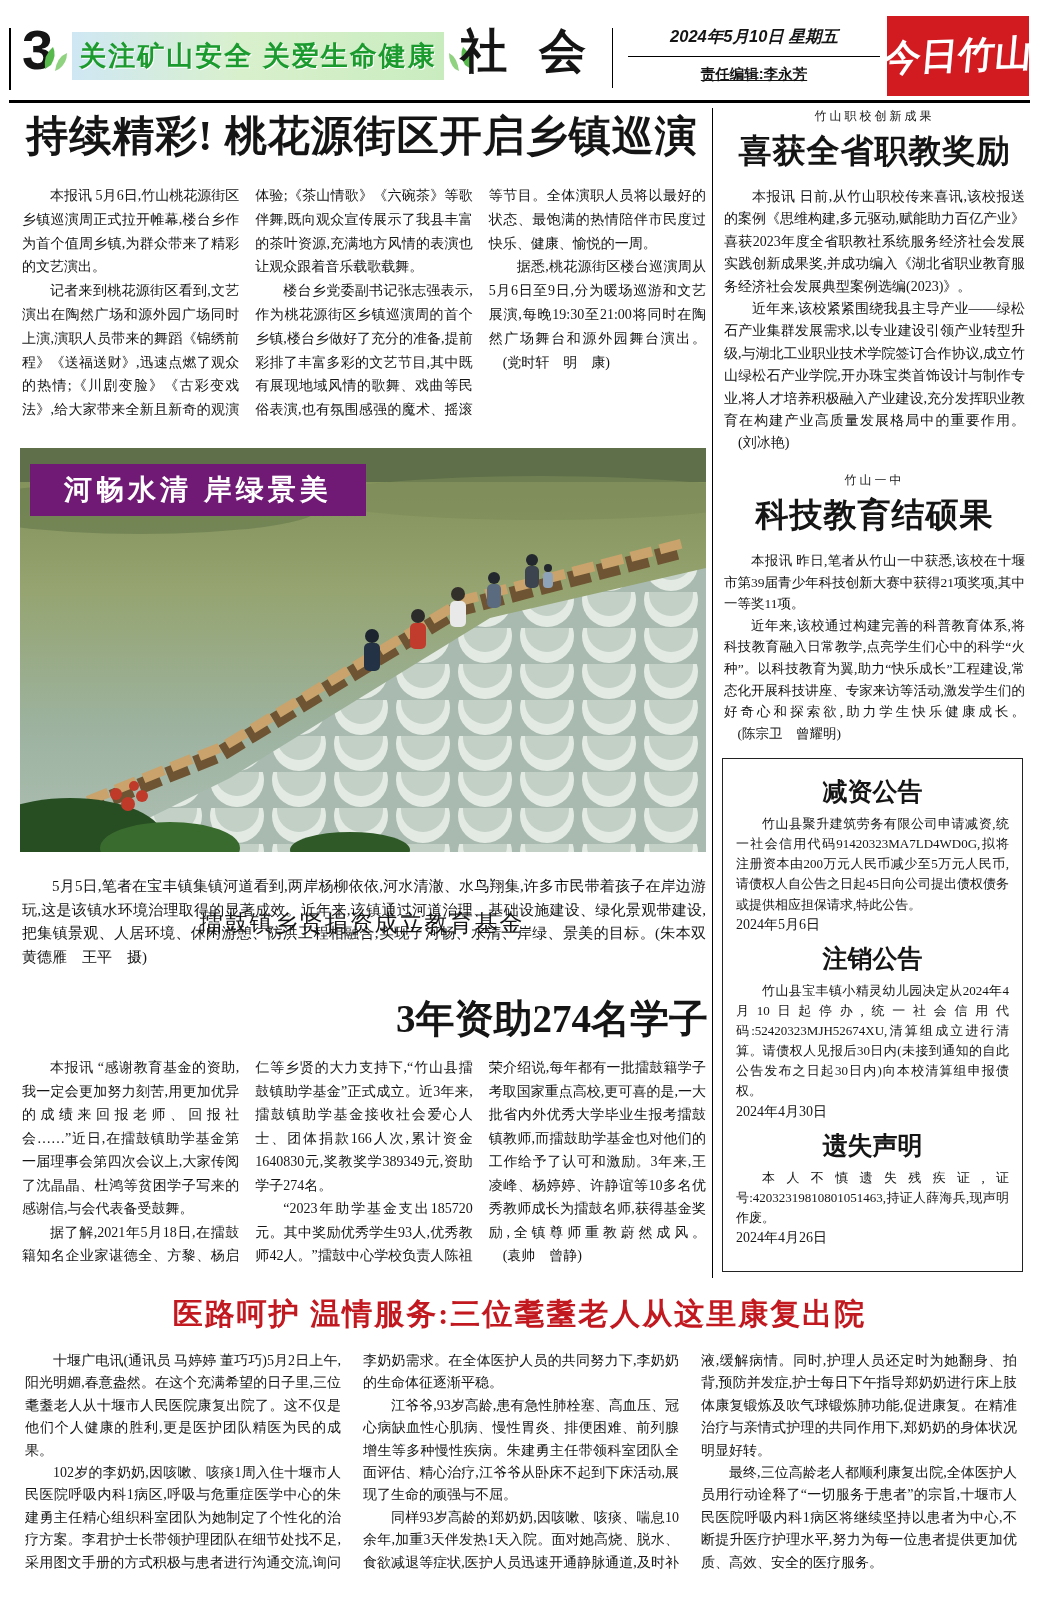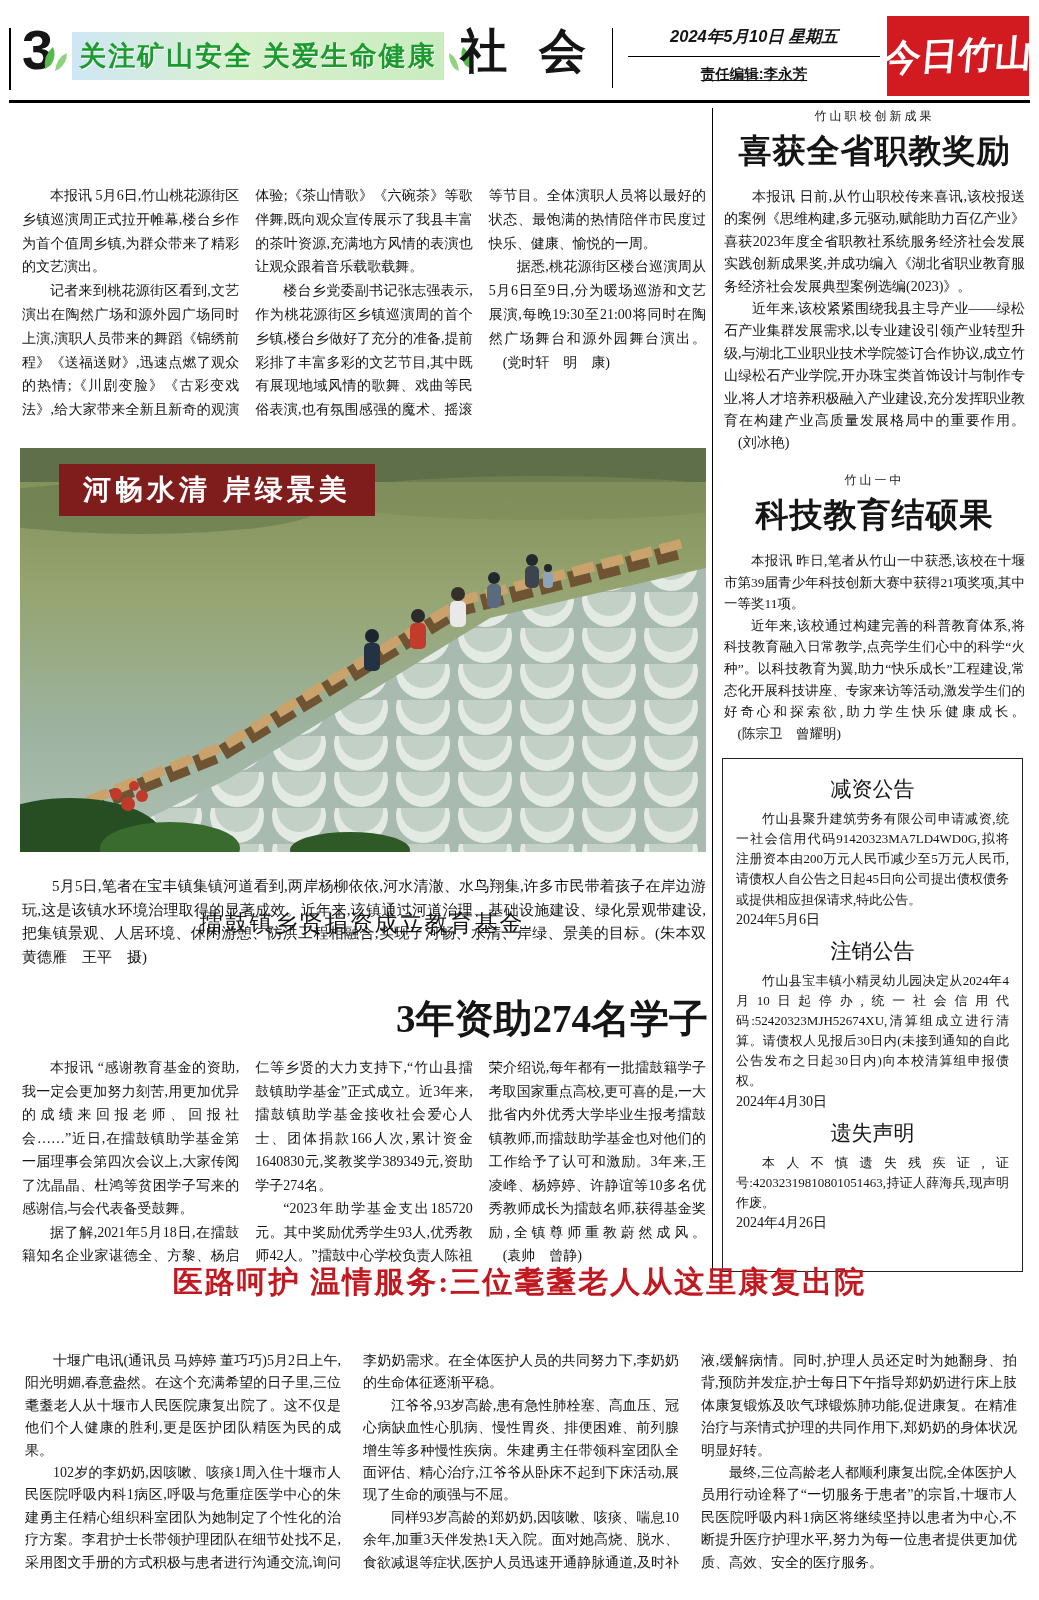--- a/index.html
+++ b/index.html
@@ -38,23 +38,23 @@
           font-weight:bold;font-size:42px;line-height:1.25;letter-spacing:1px;}
   .cols{column-gap:16px;text-align:justify;overflow:hidden;}
   .cols p,.body p{margin:0;text-indent:2em;}
   .art1-body{position:absolute;left:22px;top:184px;width:684px;height:260px;
           column-count:3;font-size:14px;line-height:1.7;}
   .byline{white-space:nowrap;margin-left:1em;}
 
   
   .photo{position:absolute;left:20px;top:448px;width:686px;height:404px;}
   .photo svg{display:block;}
-  .photo-badge{position:absolute;left:10px;top:16px;background:#7f1d1d;color:#fff;
+  .photo-badge{position:absolute;left:10px;top:16px;background:#701a75;color:#fff;
           font-family:"Liberation Sans","DejaVu Sans",sans-serif;font-weight:bold;font-size:28px;
-          padding:7px 24px;letter-spacing:4px;margin-left:29px;}
+          padding:7px 34px;letter-spacing:4px;}
   .caption{position:absolute;left:22px;top:860px;width:684px;font-size:15px;line-height:1.58;
           text-align:justify;text-indent:2em;}
 
   
   .fund-kicker{position:absolute;left:16px;top:908px;width:692px;text-align:center;
           font-size:23px;letter-spacing:2px;}
   .fund-headline{position:absolute;left:16px;top:992px;width:692px;text-align:right;
           font-weight:bold;font-size:39px;}
   .fund-body{position:absolute;left:22px;top:1056px;width:684px;height:230px;
           column-count:3;font-size:14px;line-height:1.68;}
@@ -64,27 +64,27 @@
   .kicker{text-align:center;font-size:12px;letter-spacing:3px;margin:0 0 4px;}
   .headline2{text-align:center;font-weight:bold;font-size:33px;margin:0 0 12px;letter-spacing:1px;}
   .rart .body{font-size:14px;line-height:1.6;text-align:justify;}
   .voc{top:108px;height:360px;}
   .sch{top:472px;height:284px;}
   .sch .body{font-size:13.5px;}
 
   
   .notices{position:absolute;left:722px;top:758px;width:301px;height:514px;border:1px solid #222;
           box-sizing:border-box;padding:8px 13px;overflow:hidden;}
-  .notice-title{text-align:center;font-weight:normal;font-size:21px;margin:8px 0 6px;
+  .notice-title{text-align:center;font-weight:bold;font-size:25px;margin:8px 0 6px;
           font-family:"Liberation Sans","DejaVu Sans",sans-serif;}
   .notice-body{font-size:13px;line-height:1.55;text-align:justify;text-indent:2em;margin:0;}
   .notice-date{font-size:14px;margin:1px 6px 8px 0;}
 
   
-  .hosp-headline{position:absolute;left:20px;top:1262px;width:999px;text-align:center;
+  .hosp-headline{position:absolute;left:20px;top:1294px;width:999px;text-align:center;
           font-weight:bold;font-size:30px;color:#c2181f;letter-spacing:2px;}
   .hosp-body{position:absolute;left:25px;top:1350px;width:992px;height:250px;
           column-count:3;column-gap:22px;font-size:14px;line-height:1.6;text-align:justify;overflow:hidden;}
 </style>
 </head>
 <body>
 
 <div class="page">
 
   <div class="edge-rule"></div>
@@ -111,20 +111,21 @@
     <div class="editor">责任编辑:李永芳</div>
   </div>
 
   <div class="masthead">
     <span>今日竹山</span>
   </div>
 
   <div class="header-rule"></div>
   <div class="main-divider"></div>
 
+  <div class="headline1">持续精彩! 桃花源街区开启乡镇巡演</div>
   <div class="art1-body cols">
     <p>本报讯  5月6日,竹山桃花源街区乡镇巡演周正式拉开帷幕,楼台乡作为首个值周乡镇,为群众带来了精彩的文艺演出。</p>
     <p>记者来到桃花源街区看到,文艺演出在陶然广场和源外园广场同时上演,演职人员带来的舞蹈《锦绣前程》《送福送财》,迅速点燃了观众的热情;《川剧变脸》《古彩变戏法》,给大家带来全新且新奇的观演体验;《茶山情歌》《六碗茶》等歌伴舞,既向观众宣传展示了我县丰富的茶叶资源,充满地方风情的表演也让观众跟着音乐载歌载舞。</p>
     <p>楼台乡党委副书记张志强表示,作为桃花源街区乡镇巡演周的首个乡镇,楼台乡做好了充分的准备,提前彩排了丰富多彩的文艺节目,其中既有展现地域风情的歌舞、戏曲等民俗表演,也有氛围感强的魔术、摇滚等节目。全体演职人员将以最好的状态、最饱满的热情陪伴市民度过快乐、健康、愉悦的一周。</p>
     <p><span>据悉,桃花源街区楼台巡演周从5月6日至9日,分为暖场巡游和文艺展演,每晚19:30至21:00将同时在陶然广场舞台和源外园舞台演出。</span><span class="byline">(党时轩　明　康)</span></p>
   </div>
 
   <div class="photo">
     <svg width="686" height="404" viewBox="0 0 686 404">
       <defs>

